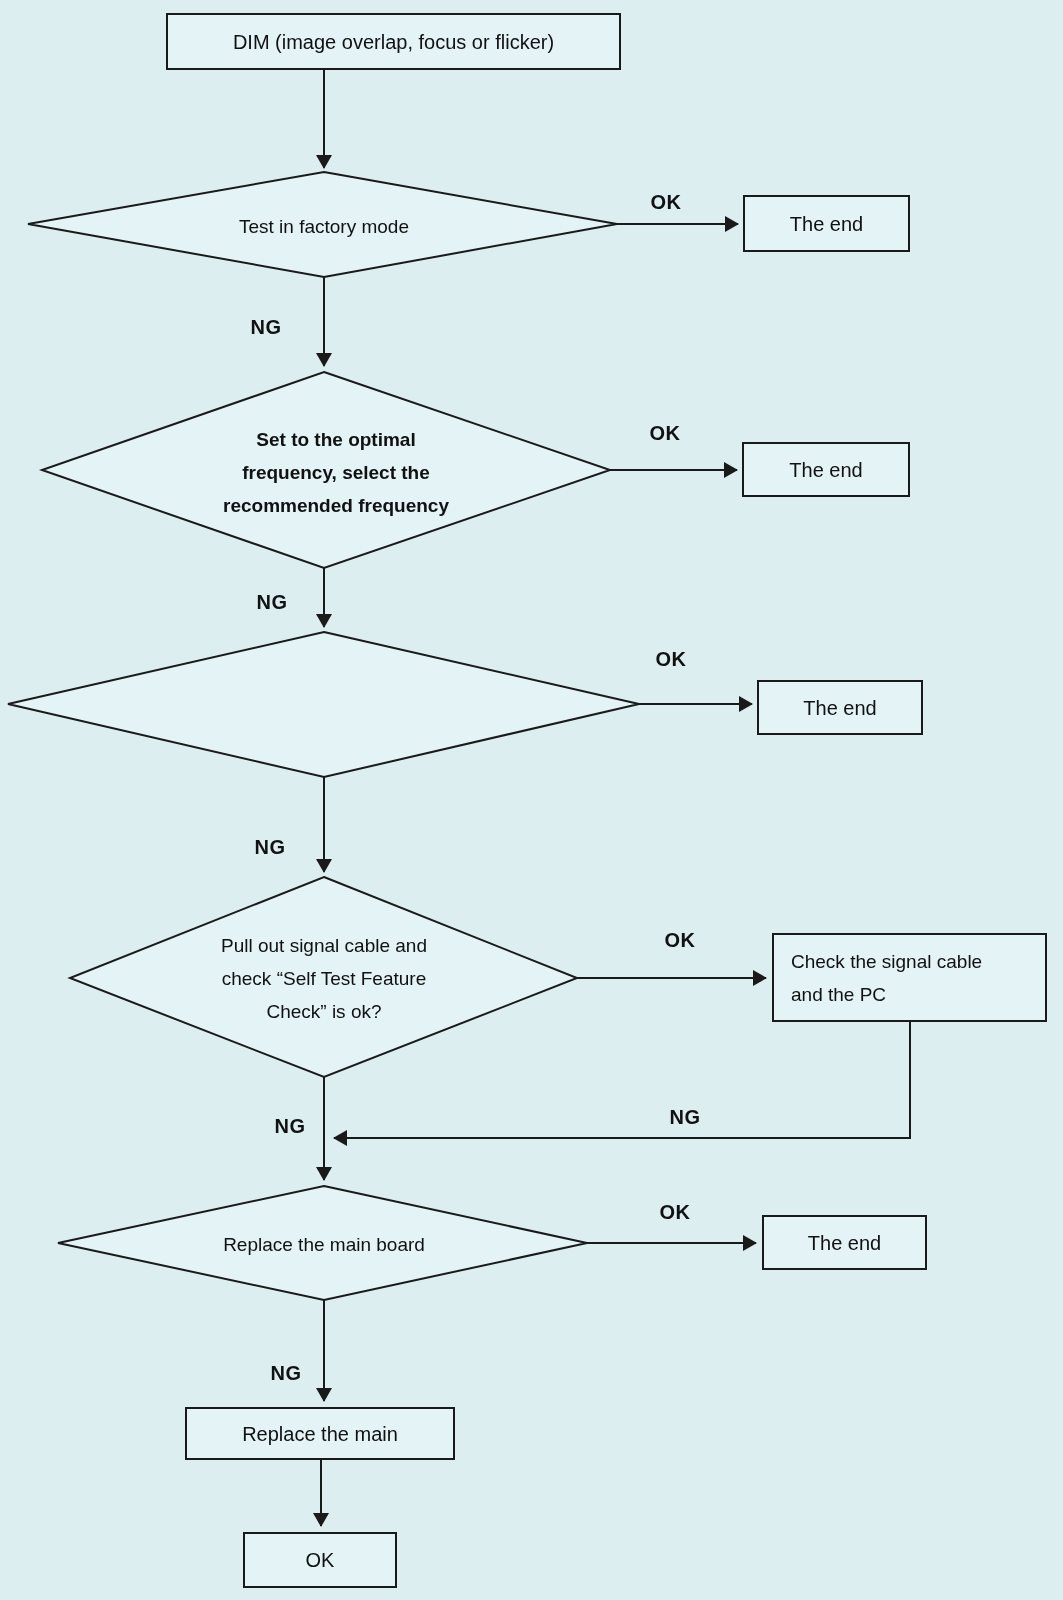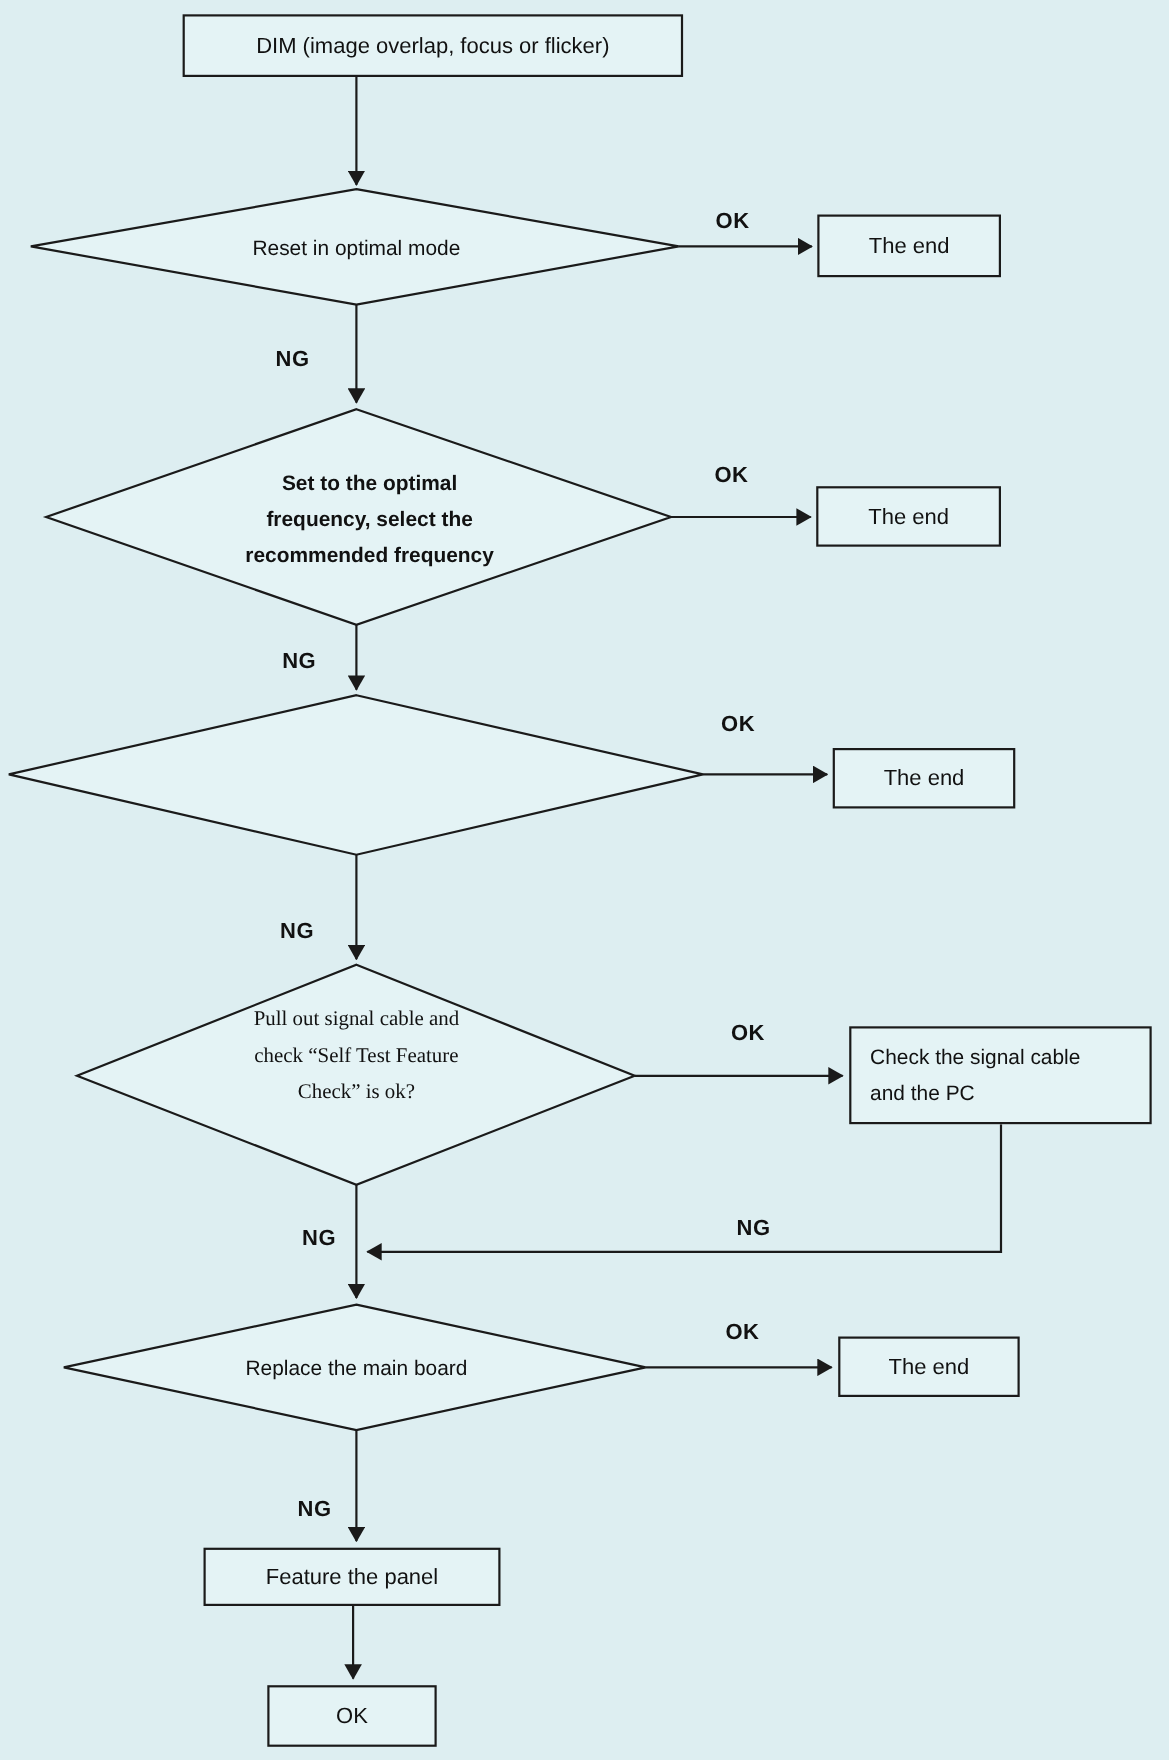--- a/index.html
+++ b/index.html
@@ -112,32 +112,32 @@
 
   <div class="box" style="left:742px;top:442px;width:168px;height:55px;">The end</div>
 
   <div class="box" style="left:757px;top:680px;width:166px;height:55px;">The end</div>
 
   <div class="box left-align" style="left:772px;top:933px;width:275px;height:89px;font-size:19px;padding-left:17px;">Check the signal cable
 and the PC</div>
 
   <div class="box" style="left:762px;top:1215px;width:165px;height:55px;">The end</div>
 
-  <div class="box" style="left:185px;top:1407px;width:270px;height:53px;">Feature the panel</div>
+  <div class="box" style="left:185px;top:1407px;width:270px;height:53px;">Replace the main</div>
 
   <div class="box" style="left:243px;top:1532px;width:154px;height:56px;">OK</div>
 
-  <div class="dlabel" style="left:174px;top:196px;width:300px;height:60px;">Reset in optimal mode</div>
+  <div class="dlabel" style="left:174px;top:196px;width:300px;height:60px;">Test in factory mode</div>
 
   <div class="dlabel" style="left:196px;top:417px;width:280px;height:110px;font-weight:bold;">Set to the optimal
 frequency, select the
 recommended frequency</div>
 
 
-  <div class="dlabel" style="left:174px;top:904px;width:300px;height:110px;font-family:Liberation Serif, serif;">Pull out signal cable and
+  <div class="dlabel" style="left:174px;top:923px;width:300px;height:110px;">Pull out signal cable and
 check “Self Test Feature
 Check” is ok?</div>
 
   <div class="dlabel" style="left:174px;top:1214px;width:300px;height:60px;">Replace the main board</div>
 
   <div class="elabel" style="left:666px;top:202px;">OK</div>
   <div class="elabel" style="left:266px;top:327px;">NG</div>
 
   <div class="elabel" style="left:665px;top:433px;">OK</div>
   <div class="elabel" style="left:272px;top:602px;">NG</div>

